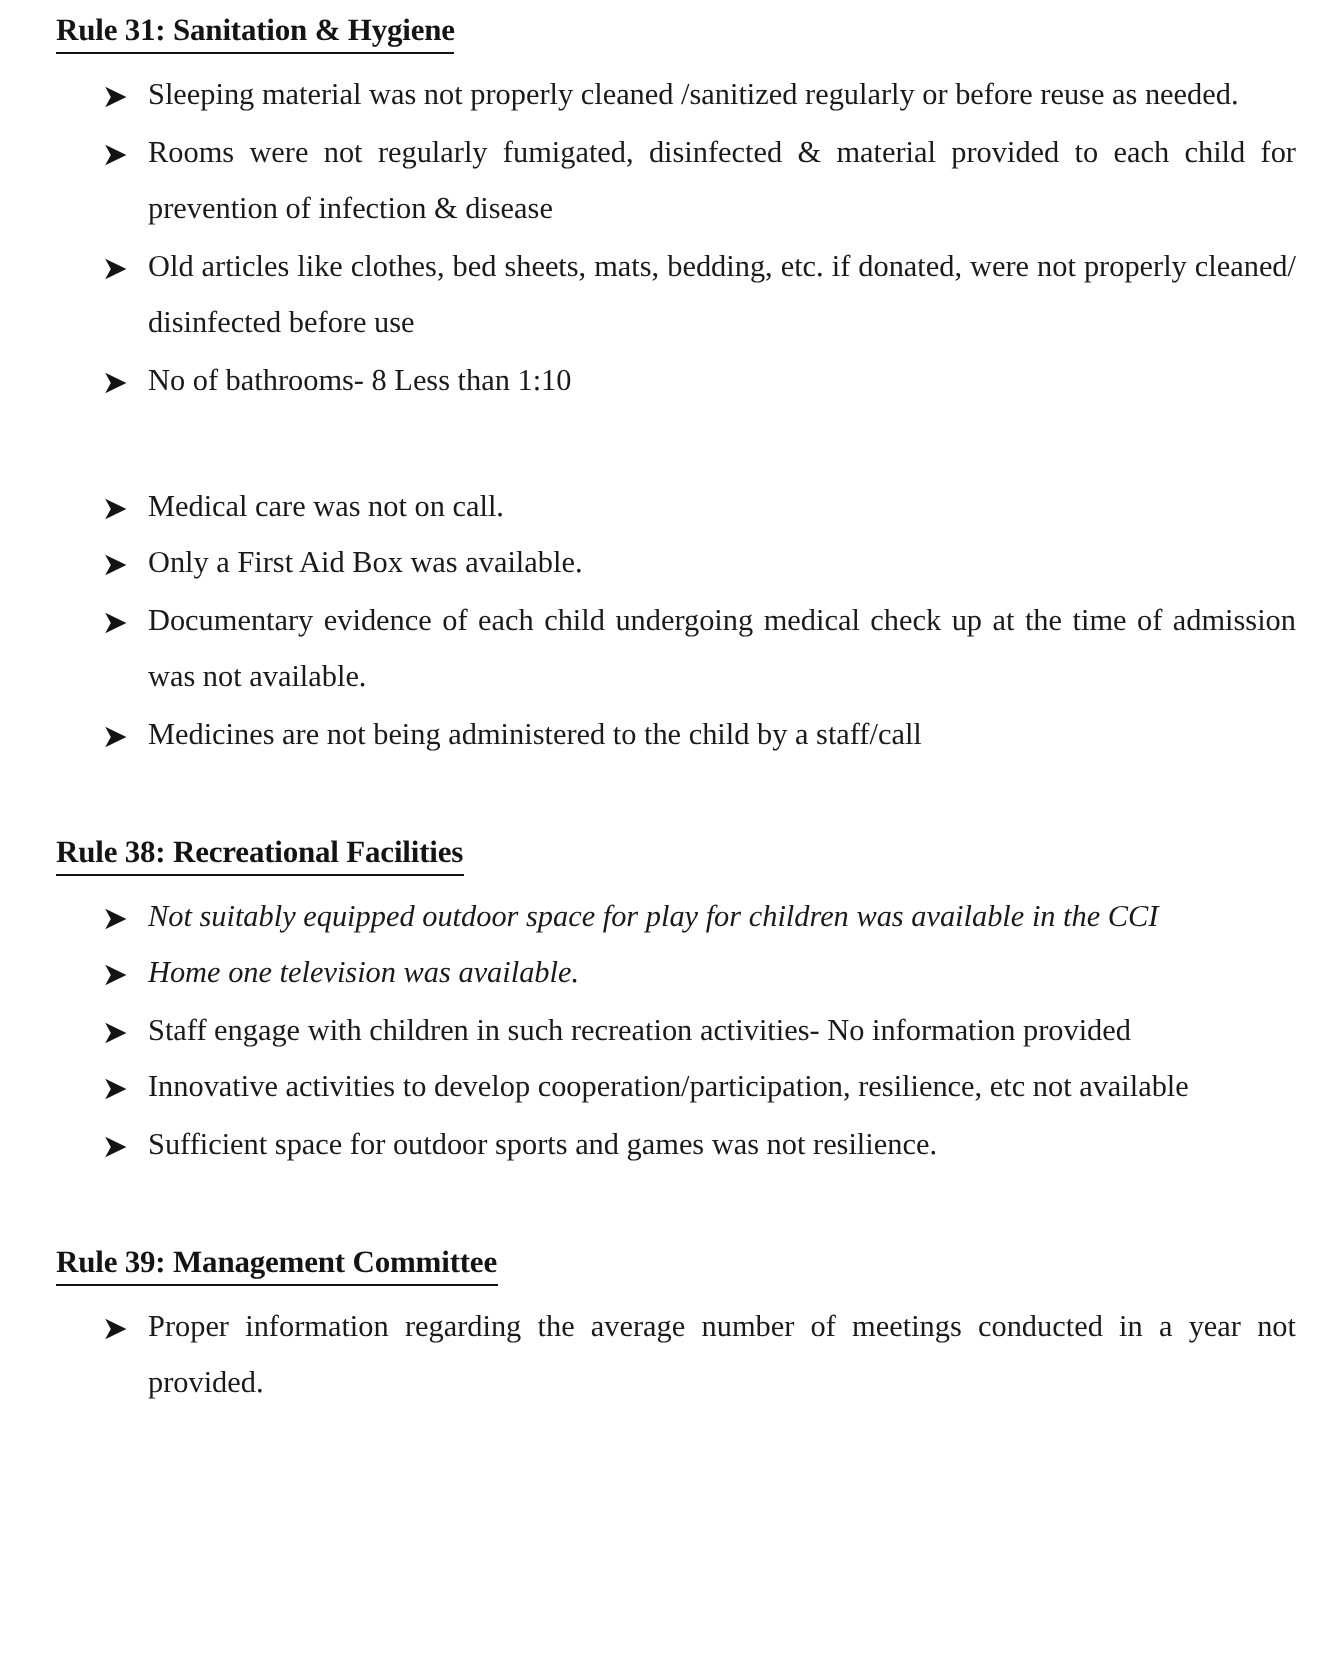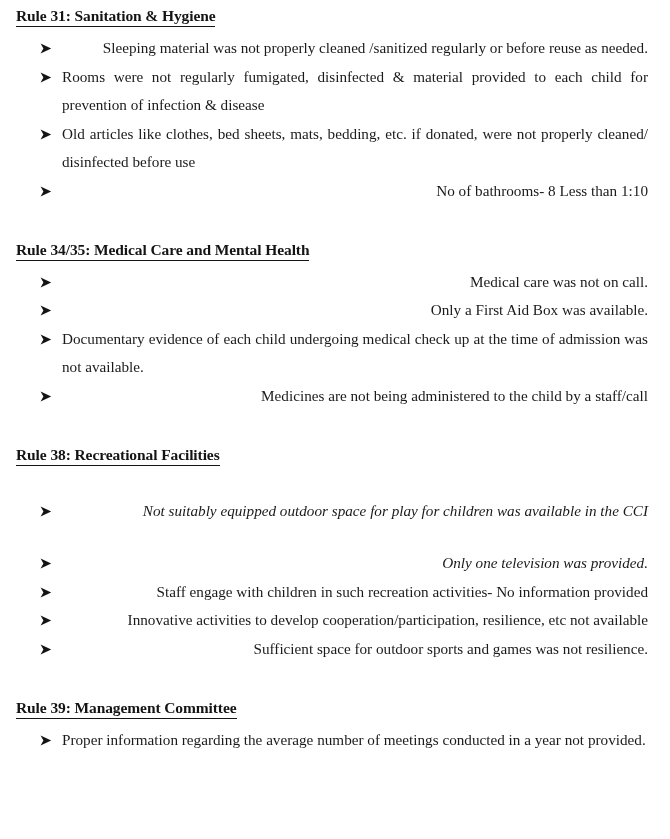--- a/index.html
+++ b/index.html
@@ -17,21 +17,21 @@
     color: #1a1a1a;
     -webkit-font-smoothing: antialiased;
   }
 
   .page {
     position: relative;
     width: 670px;
     height: 839px;
     background: #ffffff;
     box-sizing: border-box;
-    padding: 6px 22px 0 16px;
+    padding: 6px 22px 0 28px;
   }
 
   .section {
     margin: 0;
   }
 
   .section + .section {
     margin-top: 34px;
   }
 
@@ -62,26 +62,25 @@
     line-height: 28.6px;
     text-align: justify;
     text-justify: inter-word;
     color: #1a1a1a;
     min-height: 28.6px;
   }
 
   .bullet-item.italic {
     font-style: italic;
     text-align: left;
-    margin-top: 24px;
   }
 
   
   .bullet-item.short {
-    text-align: right;
+    text-align: left;
   }
 
   .bullet-marker {
     position: absolute;
     left: 24px;
     top: 0;
     width: 16px;
     height: 28.6px;
     line-height: 28.6px;
     font-style: normal;
@@ -132,21 +131,21 @@
           </li>
           <li class="bullet-item short">
             <span class="bullet-marker">
               <svg width="12" height="11" viewBox="0 0 12 11">
                 <path d="M0.6 0.4 L11.2 5.5 L0.6 10.6 L3.4 5.5 Z" fill="#141414"></path>
               </svg>
             </span>
             <span class="bullet-text">No of bathrooms-  8  Less than 1:10</span>
           </li>
         </ul></div>
-      <div class="section"><div class="section-heading">Rule 34/35: Medical Care and Mental Health</div><ul class="bullet-list">
+      <div class="section"><ul class="bullet-list">
           <li class="bullet-item short">
             <span class="bullet-marker">
               <svg width="12" height="11" viewBox="0 0 12 11">
                 <path d="M0.6 0.4 L11.2 5.5 L0.6 10.6 L3.4 5.5 Z" fill="#141414"></path>
               </svg>
             </span>
             <span class="bullet-text">Medical care was not on call.</span>
           </li>
           <li class="bullet-item short">
             <span class="bullet-marker">
@@ -181,21 +180,21 @@
               </svg>
             </span>
             <span class="bullet-text">Not suitably equipped outdoor space for play for children was available in the CCI</span>
           </li>
           <li class="bullet-item italic short">
             <span class="bullet-marker">
               <svg width="12" height="11" viewBox="0 0 12 11">
                 <path d="M0.6 0.4 L11.2 5.5 L0.6 10.6 L3.4 5.5 Z" fill="#141414"></path>
               </svg>
             </span>
-            <span class="bullet-text">Only one television was provided.</span>
+            <span class="bullet-text">Home one television was available.</span>
           </li>
           <li class="bullet-item short">
             <span class="bullet-marker">
               <svg width="12" height="11" viewBox="0 0 12 11">
                 <path d="M0.6 0.4 L11.2 5.5 L0.6 10.6 L3.4 5.5 Z" fill="#141414"></path>
               </svg>
             </span>
             <span class="bullet-text">Staff engage with children in such recreation activities- No information provided</span>
           </li>
           <li class="bullet-item short">

